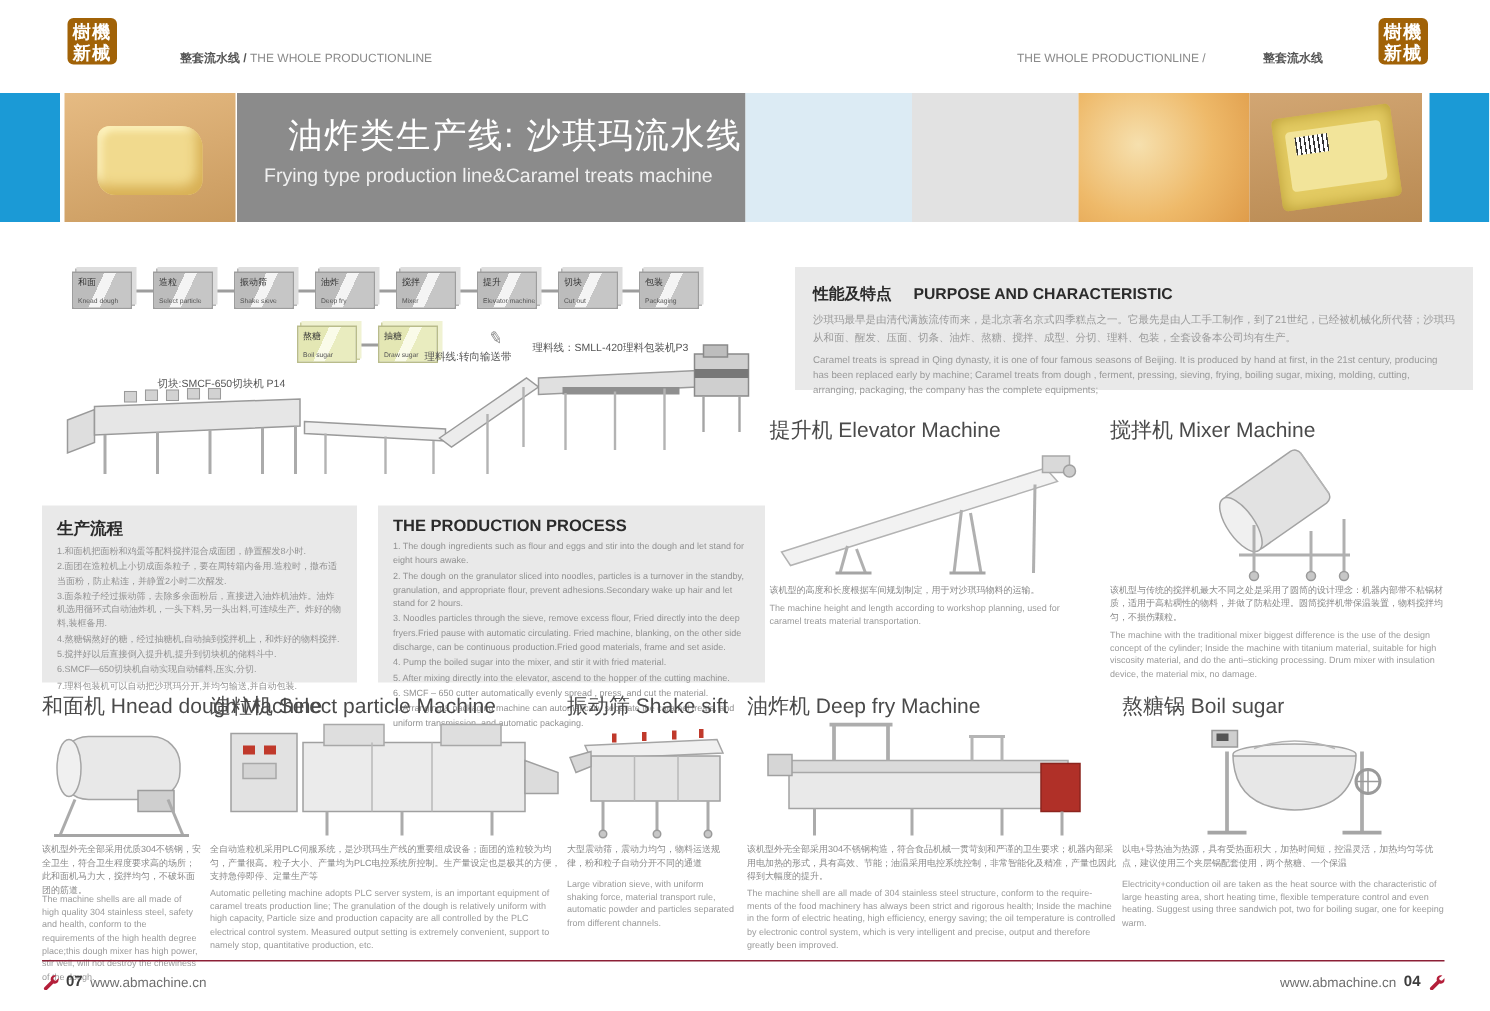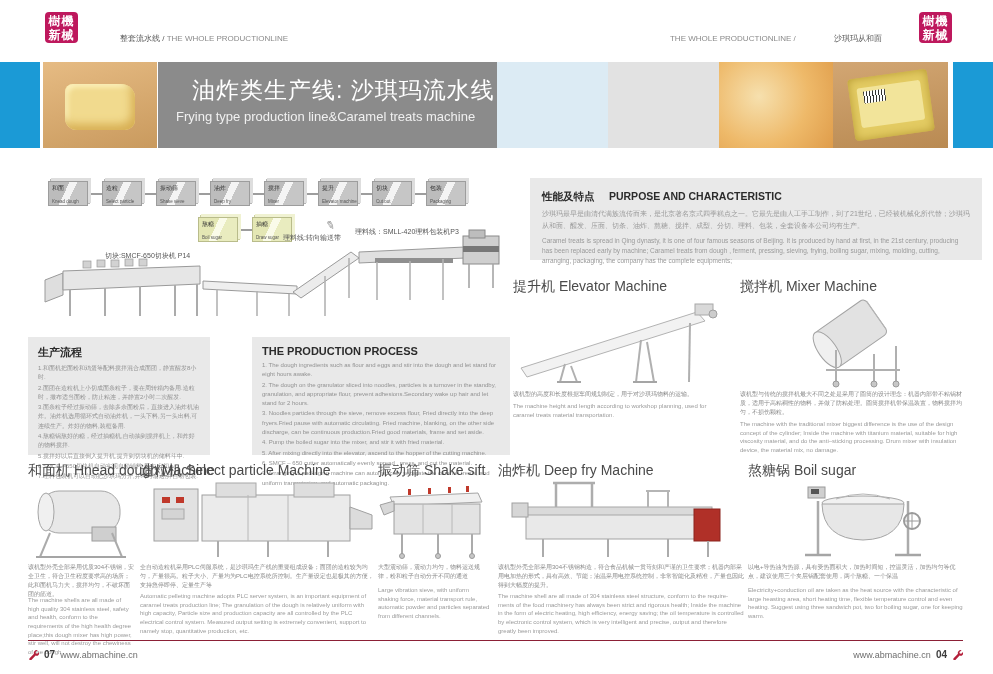--- a/index.html
+++ b/index.html
@@ -1,26 +1,26 @@
 <!DOCTYPE html>
 <html><head>
 <meta charset="utf-8">
 <style>
   html,body{margin:0;padding:0;background:#fff;}
   .page{position:relative;width:993px;height:674px;background:#ffffff;overflow:hidden;
         font-family:"Liberation Sans","DejaVu Sans",sans-serif;color:#444;}
   .abs{position:absolute;}
 
   
-  .seal{width:33px;height:31px;background:#be185d;border-radius:4px;color:#fff;
+  .seal{width:33px;height:31px;background:#a16207;border-radius:4px;color:#fff;
         font-weight:bold;font-size:12px;line-height:14px;text-align:center;
         display:flex;align-items:center;justify-content:center;flex-wrap:wrap;
         letter-spacing:1px;padding:1px;box-sizing:border-box;word-break:break-all;}
   .hdr-label{font-size:8px;color:#8a8a8a;white-space:nowrap;}
-  .hdr-label b{color:#555;font-weight:normal;padding-left:36px;}
+  .hdr-label b{color:#555;font-weight:bold;padding-left:36px;}
 
   
   .bar{background:#1b9ad6;width:40px;height:86px;top:62px;}
   .banner-gray{left:158px;top:62px;width:339px;height:86px;background:#8b8b8b;}
   .banner-title-zh{position:absolute;left:18px;top:13px;font-size:23px;color:#fff;letter-spacing:1px;white-space:nowrap;margin-left:16px;}
   .banner-title-en{position:absolute;left:18px;top:47px;font-size:13px;color:#f0f0f0;white-space:nowrap;}
   .pale-blue{left:497px;top:62px;width:111px;height:86px;background:#dcebf4;}
   .pale-gray{left:608px;top:62px;width:111px;height:86px;background:#e2e2e2;}
   .photo{top:62px;height:86px;overflow:hidden;}
   .photo1{left:43px;width:114px;background:linear-gradient(165deg,#e6bb83,#c99a5e);}
@@ -51,21 +51,21 @@
   .pencil{font-size:11px;color:#8a8a8a;margin-left:8px;transform:rotate(12deg);}
 
   
   .diagram{left:25px;top:228px;width:480px;height:102px;}
 
   
   .graybox{background:#e9e9e9;box-sizing:border-box;padding:8px 10px;}
   .gb-title{font-size:11px;font-weight:bold;color:#2b2b2b;margin:0 0 4px 0;}
   .gb-items{font-size:6px;color:#929292;line-height:1.55;}
   .gb-items div{margin-bottom:1px;}
-  .proc-zh{left:28px;top:337px;width:182px;height:118px;}
+  .proc-zh{left:28px;top:337px;width:210px;height:118px;}
   .proc-en{left:252px;top:337px;width:258px;height:118px;}
   .purpose{left:530px;top:178px;width:452px;height:82px;padding:8px 12px;}
   .purpose .t-zh{font-size:10.5px;font-weight:bold;color:#2b2b2b;margin-right:10px;}
   .purpose .t-en{font-size:10.5px;font-weight:bold;color:#2b2b2b;}
   .purpose .body-zh{font-size:7px;color:#9a9a9a;line-height:1.65;margin-top:4px;}
   .purpose .body-en{font-size:6.5px;color:#9a9a9a;line-height:1.5;margin-top:5px;}
 
   
   .m-title{font-size:14px;color:#4a4a4a;white-space:nowrap;}
   .cap-zh{font-size:6px;color:#8a8a8a;line-height:1.5;}
@@ -83,21 +83,21 @@
 
 <div class="page">
 
   <div class="abs seal" style="left:45px;top:12px;">樹機新械</div>
   <div class="abs hdr-label" style="left:84px;top:33px;">
     <b>整套流水线 /</b>
     <span>THE WHOLE PRODUCTIONLINE</span>
   </div>
   <div class="abs hdr-label" style="right:111px;top:33px;">
     <span>THE WHOLE PRODUCTIONLINE /</span>
-    <b>沙琪玛从和面</b>
+    <b>整套流水线</b>
   </div>
   <div class="abs seal" style="right:41px;top:12px;">樹機新械</div>
 
   <div class="abs bar" style="left:0;"></div>
   <div class="abs photo photo1">
       <div class="blob"></div>
     </div>
   <div class="abs banner-gray">
     <div class="banner-title-zh">油炸类生产线: 沙琪玛流水线</div>
     <div class="banner-title-en">Frying type production line&amp;Caramel treats machine</div>

